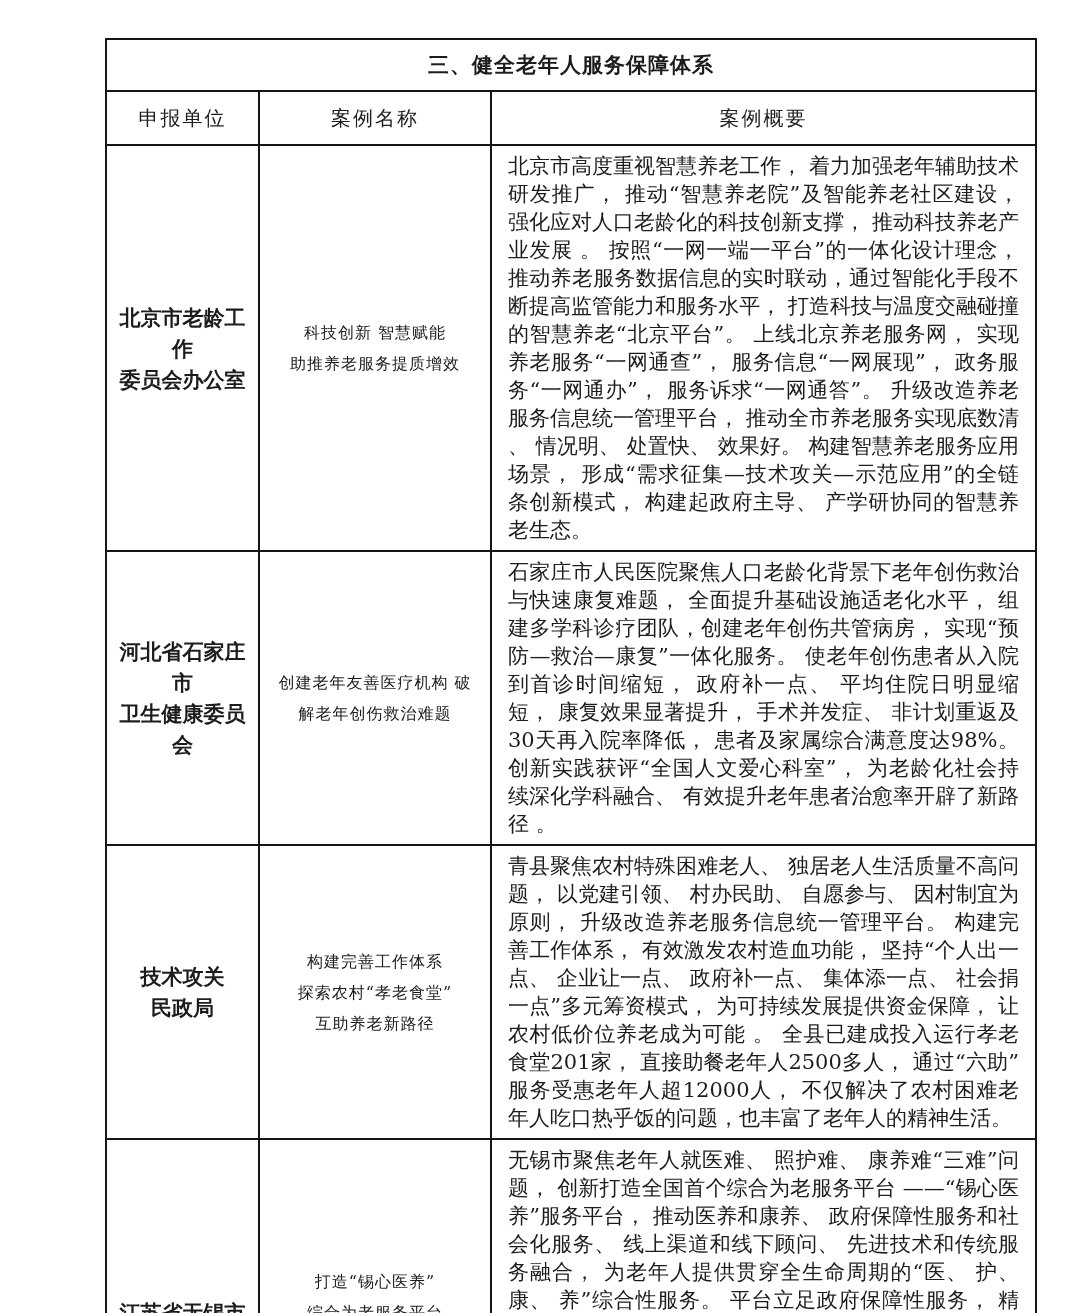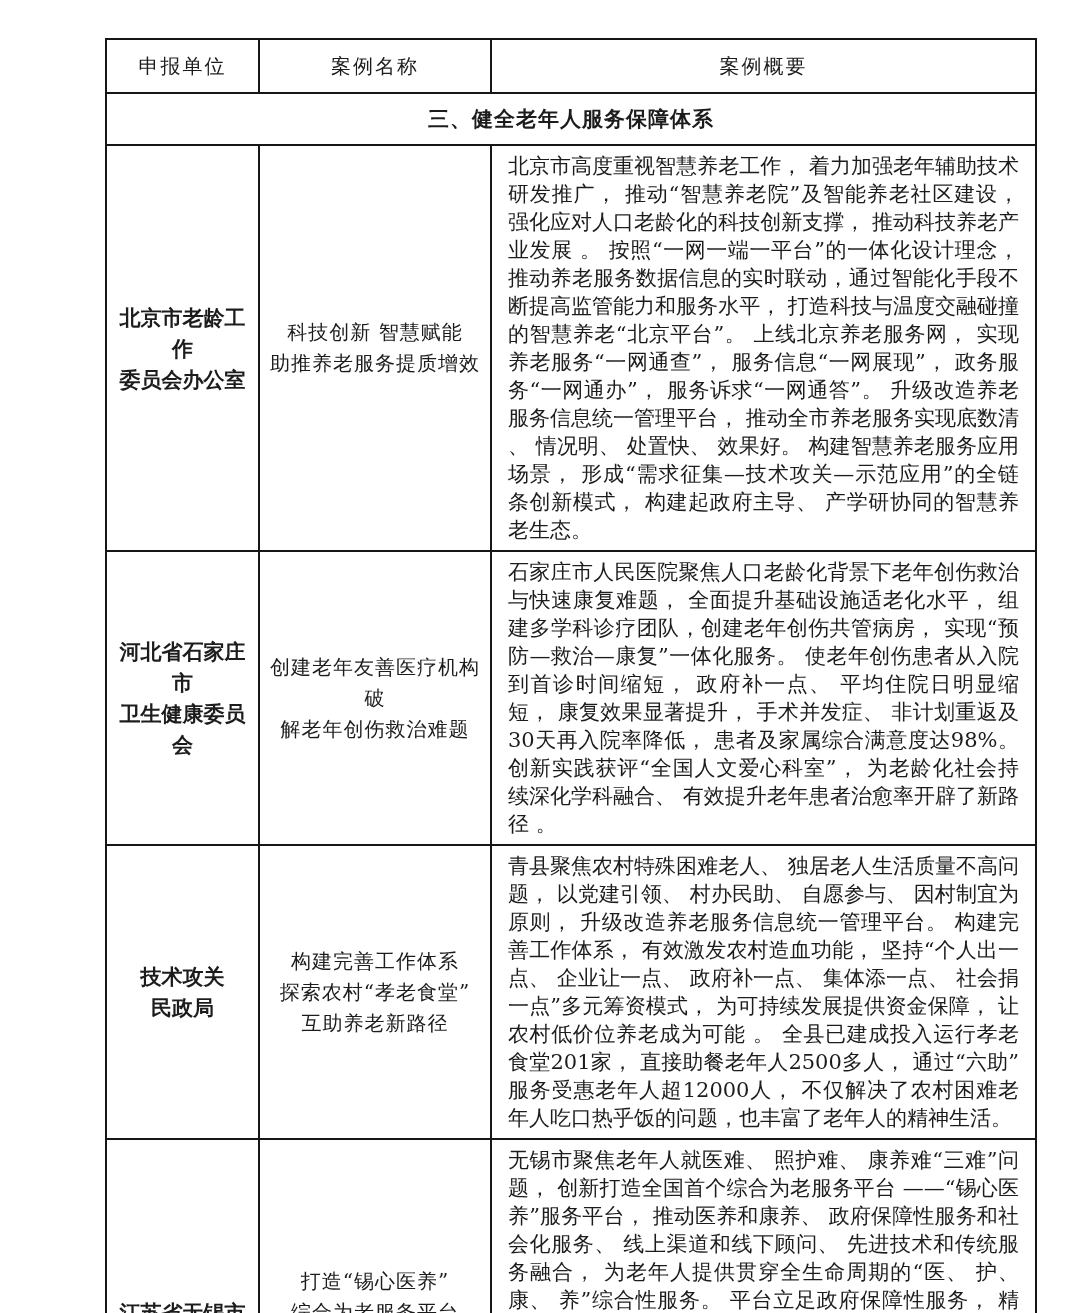--- a/index.html
+++ b/index.html
@@ -45,21 +45,21 @@
     text-align: center;
     font-family: "Liberation Sans", sans-serif;
     font-weight: bold;
     font-size: 21px;
     line-height: 31px;
     white-space: pre-line;
     padding: 0 4px;
   }
   .case-cell {
     text-align: center;
-    font-size: 20px;
+    font-size: 16px;
     line-height: 31px;
     white-space: pre-line;
     letter-spacing: 1px;
     padding: 0 6px;
   }
   .summary-cell {
     text-align: justify;
     text-justify: inter-ideograph;
     font-size: 21px;
     line-height: 28px;
@@ -74,26 +74,26 @@
 <body>
 
 <table class="doc-table">
   <colgroup>
     <col style="width:153px">
     <col style="width:232px">
     <col style="width:545px">
   </colgroup>
   <tbody>
     <tr>
+      <td class="title-cell" colspan="3">三、健全老年人服务保障体系</td>
+    </tr>
+    <tr>
       <td class="head-cell">申报单位</td>
       <td class="head-cell">案例名称</td>
       <td class="head-cell">案例概要</td>
-    </tr>
-    <tr>
-      <td class="title-cell" colspan="3">三、健全老年人服务保障体系</td>
     </tr>
     <tr class="row-1">
       <td class="unit-cell">北京市老龄工作
 委员会办公室</td>
       <td class="case-cell">科技创新  智慧赋能
 助推养老服务提质增效</td>
       <td class="summary-cell">北京市高度重视智慧养老工作， 着力加强老年辅助技术研发推广， 推动“智慧养老院”及智能养老社区建设， 强化应对人口老龄化的科技创新支撑， 推动科技养老产业发展 。 按照“一网一端一平台”的一体化设计理念， 推动养老服务数据信息的实时联动，通过智能化手段不断提高监管能力和服务水平， 打造科技与温度交融碰撞的智慧养老“北京平台”。 上线北京养老服务网， 实现养老服务“一网通查”， 服务信息“一网展现”， 政务服务“一网通办”， 服务诉求“一网通答”。 升级改造养老服务信息统一管理平台， 推动全市养老服务实现底数清 、 情况明、 处置快、 效果好。 构建智慧养老服务应用场景， 形成“需求征集—技术攻关—示范应用”的全链条创新模式， 构建起政府主导、 产学研协同的智慧养老生态。</td>
     </tr>
     <tr class="row-2">
       <td class="unit-cell">河北省石家庄市

